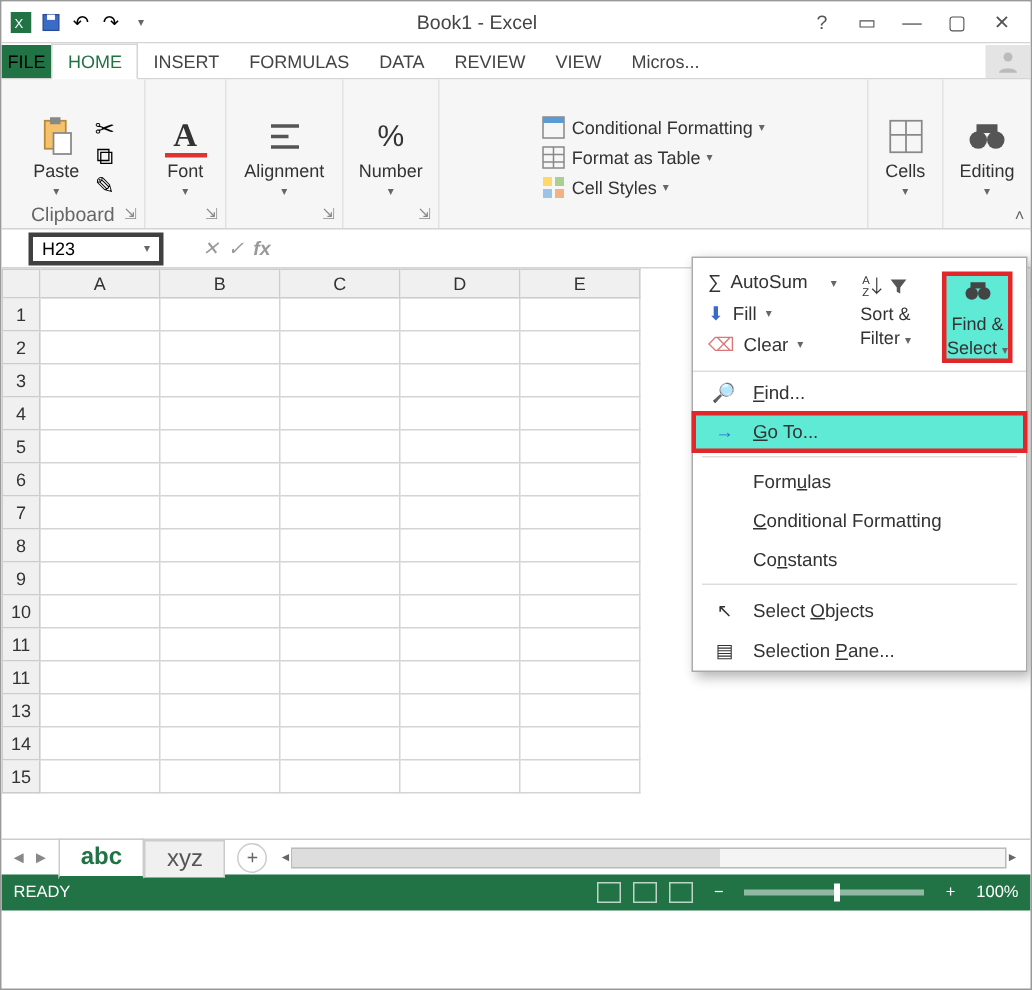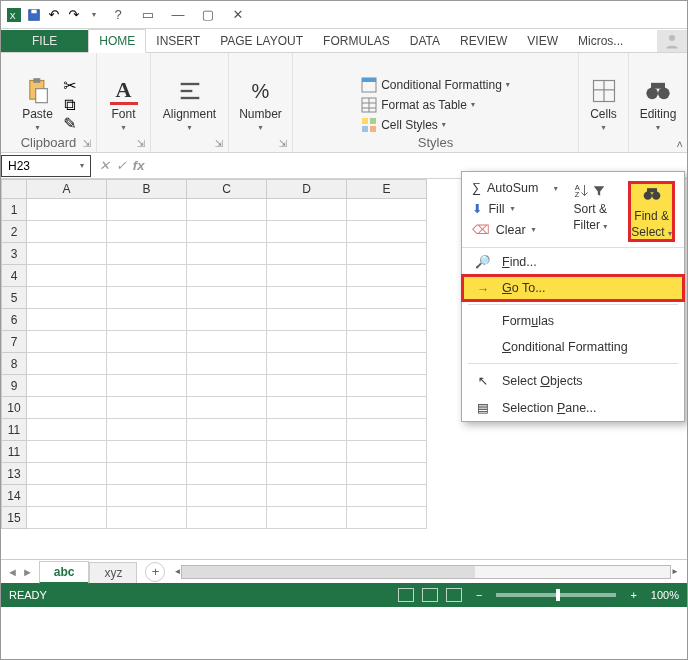--- a/index.html
+++ b/index.html
@@ -10,21 +10,21 @@
 .qat { display: flex; gap: 2px; align-items: center; }
 .qat-icon { width: 18px; height: 18px; display: flex; align-items: center; justify-content: center; font-size: 13px; }
 .qat-icon svg { width: 14px; height: 14px; }
 .title-text { flex: 1; text-align: center; font-size: 13px; color: #444; }
 .winctrl { display: flex; gap: 0; }
 .winctrl div { width: 30px; height: 22px; display: flex; align-items: center; justify-content: center; font-size: 13px; color: #555; }
 
 
 .tabs { height: 24px; display: flex; align-items: flex-end; background: #fff; border-bottom: 1px solid #d4d4d4; padding-left: 0; }
 .tab { padding: 4px 10px; font-size: 12px; color: #444; cursor: pointer; }
-.tab.file { background: #217346; color: #e5e5e5; padding: 4px 31px; }
+.tab.file { background: #217346; color: #000000; padding: 4px 4px; }
 .tab.active { background: #fff; border: 1px solid #d4d4d4; border-bottom: 1px solid #fff; position: relative; top: 1px; color: #217346; }
 .tab.micro { max-width: 56px; overflow: hidden; white-space: nowrap; }
 .user-icon { width: 30px; height: 22px; margin-left: auto; background: #e4e4e4; display:flex; align-items:center; justify-content:center;}
 .user-icon svg { width:18px; height:18px; fill:#bbb;}
 
 
 .ribbon { height: 100px; background: #f6f6f6; display: flex; border-bottom: 1px solid #d4d4d4; position: relative; }
 .group { border-right: 1px solid #e2e2e2; display: flex; flex-direction: column; justify-content: center; align-items: center; padding: 4px 6px 0; position:relative;}
 .group-label { position: absolute; bottom: 2px; font-size: 13px; color: #666; left: 0; right: 0; text-align: center; }
 .big-btn { display: flex; flex-direction: column; align-items: center; font-size: 12px; color: #333; gap: 2px; padding: 2px 4px; }
@@ -35,41 +35,41 @@
 .small-icons div { width:18px; height:16px; display:flex; align-items:center; justify-content:center; }
 .styles-group { flex:1; }
 .styles-list { display:flex; flex-direction:column; gap:4px; font-size:12px; color:#333; align-items:flex-start; }
 .styles-list .item { display:flex; align-items:center; gap:4px; }
 .styles-list .item svg { width:16px; height:16px; }
 .dialog-launcher { position:absolute; bottom:3px; right:3px; width:12px; height:12px; font-size:10px; color:#888; display:flex; align-items:center; justify-content:center;}
 .ribbon-collapse { position:absolute; right:4px; bottom:2px; font-size:11px; color:#666;}
 
 
 .formula-row { height: 26px; display: flex; align-items: center; border-bottom: 1px solid #d4d4d4; padding: 0; background:#fff;}
-.name-box { width: 90px; height: 22px; border: 1px solid #404040; margin: 0 0; display: flex; align-items: center; padding: 0 6px; font-size: 12px; justify-content: space-between;}
+.name-box { width: 90px; height: 22px; border: 3px solid #404040; margin: 0 18px; display: flex; align-items: center; padding: 0 6px; font-size: 12px; justify-content: space-between;}
 .fx-icons { display:flex; gap:6px; margin:0 8px; align-items:center; }
 .fx-icons span { font-size:13px; color:#999; font-style:italic;}
 .fx-label { font-style: italic; font-size: 13px; color:#555;font-weight:bold;}
 .formula-input { flex:1; height:22px; border:none; font-size:12px; padding:0 6px;}
 
 
 .grid-area { display:flex; height: 360px; background:#fff; }
 .selectall { width:26px; height:20px; border:1px solid #ccc; background:#f0f0f0; }
 .col-headers { display:flex; }
 .col-header { width:80px; height:20px; border:1px solid #ccc; border-left:none; background:#f0f0f0; display:flex; align-items:center; justify-content:center; font-size:12px; color:#333;}
 .row-headers { display:flex; flex-direction:column;}
 .row-header { width:26px; height:22px; border:1px solid #ccc; border-top:none; background:#f0f0f0; display:flex; align-items:center; justify-content:center; font-size:12px; color:#333;}
 .cells { display:flex; flex-direction:column;}
 .cell-row { display:flex;}
 .cell { width:80px; height:22px; border-right:1px solid #d4d4d4; border-bottom:1px solid #d4d4d4; }
 
 
 .sheet-row { height: 24px; display:flex; align-items:center; border-top:1px solid #ccc; background:#fff;}
 .sheet-nav { display:flex; gap:4px; padding:0 6px; color:#888; font-size:11px;}
-.sheet-tab { padding:3px 14px; font-size:12px; border:1px solid #ccc; border-bottom:none; background:#fff; position:relative; top:1px;}
+.sheet-tab { padding:3px 14px; font-size:16px; border:1px solid #ccc; border-bottom:none; background:#fff; position:relative; top:1px;}
 .sheet-tab.active { background:#fff; font-weight:bold; border-bottom:2px solid #217346; color:#217346;}
 .sheet-tab.inactive { background:#f0f0f0; color:#555;}
 .sheet-add { width:20px; height:20px; display:flex; align-items:center; justify-content:center; border:1px solid #ccc; border-radius:50%; font-size:13px; color:#666; margin-left:8px;}
 .hscroll { flex:1; margin:0 8px; display:flex; align-items:center;}
 .hscroll-track { flex:1; height:14px; border:1px solid #bbb; background:#f4f4f4; position:relative;}
 .hscroll-thumb { position:absolute; left:0; width:60%; height:100%; background:#ddd;}
 
 
 .statusbar { height: 24px; background:#217346; color:#fff; display:flex; align-items:center; padding:0 8px; font-size:11px; gap:14px;}
 .view-icons { display:flex; gap:8px; margin-left:auto;}
@@ -80,21 +80,21 @@
 
 .popup { position:absolute; top:170px; left:460px; width:224px; background:#fff; border:1px solid #aaa; box-shadow:3px 3px 8px rgba(0,0,0,.3); z-index:50; font-size:12.5px; color:#333;}
 .popup-top { padding:6px 10px 6px 10px; border-bottom:1px solid #ddd; }
 .popup-top .row { display:flex; align-items:center; gap:6px; padding:3px 0;}
 .popup-top .editing-head { display:flex; gap:22px; align-items:flex-start; padding-top:4px;}
 .editing-head .col { display:flex; flex-direction:column; align-items:center; font-size:12px; gap:2px;}
 .popup-menu .item { display:flex; align-items:center; gap:10px; padding:6px 12px; }
 .popup-menu .item .ico { width:18px; display:flex; justify-content:center;}
 .popup-menu .sep { height:1px; background:#ddd; margin:3px 6px;}
 .hl-red { outline:3px solid #e3262a; outline-offset:-2px; }
-.hl-green { background:#fde047;}
+.hl-green { background:#5eead4;}
 .underline-char { text-decoration: underline; }
 .mini { font-size:8px; color:#666;}
 </style>
 </head>
 <body>
 
 <div class="titlebar">
   <div class="qat">
     <div class="qat-icon">
         <svg viewBox="0 0 16 16">
@@ -105,34 +105,34 @@
     <div class="qat-icon">
         <svg viewBox="0 0 16 16">
           <rect x="2" y="2" width="12" height="12" fill="#3a6bc7" stroke="#2a4b97"></rect>
           <rect x="5" y="2" width="6" height="4" fill="#fff"></rect>
         </svg>
       </div>
     <div class="qat-icon">↶</div>
     <div class="qat-icon">↷</div>
     <div class="qat-icon mini">▾</div>
   </div>
+  <div class="title-text">Book1 - Excel</div>
   <div class="winctrl">
     <div>?</div>
     <div>▭</div>
     <div>—</div>
     <div>▢</div>
     <div>✕</div>
   </div>
 </div>
 
 <div class="tabs">
   <div class="tab file">FILE</div>
   <div class="tab active">HOME</div>
   <div class="tab">INSERT</div>
-  <div class="tab">PAGE LAYOUT</div>
   <div class="tab">FORMULAS</div>
   <div class="tab">DATA</div>
   <div class="tab">REVIEW</div>
   <div class="tab">VIEW</div>
   <div class="tab micro">Micros...</div>
   <div class="user-icon">
       <svg viewBox="0 0 24 24">
         <circle cx="12" cy="8" r="4"></circle>
         <path d="M4 22c0-5 16-5 16 0"></path>
       </svg>
@@ -220,21 +220,20 @@
           <svg viewBox="0 0 16 16">
             <rect x="1" y="1" width="6" height="6" fill="#ffd966"></rect>
             <rect x="9" y="1" width="6" height="6" fill="#a9d18e"></rect>
             <rect x="1" y="9" width="6" height="6" fill="#9dc3e6"></rect>
             <rect x="9" y="9" width="6" height="6" fill="#f4b183"></rect>
           </svg>
           <span>Cell Styles</span> 
           <span class="dd">▾</span>
         </div>
     </div>
-    <div class="group-label">Styles</div>
   </div>
 
   <div class="group" style="width:50px">
     <div class="big-btn">
       <div class="big-icon">
           <svg viewBox="0 0 24 24">
             <rect x="3" y="3" width="18" height="18" fill="none" stroke="#888"></rect>
             <line x1="3" y1="11" x2="21" y2="11" stroke="#888"></line>
             <line x1="12" y1="3" x2="12" y2="21" stroke="#888"></line>
           </svg>
@@ -496,20 +495,24 @@
       </div>
     <div class="sep"></div>
     <div class="item">
         <span class="ico"></span>
         <span>Form<span class="underline-char">u</span>las</span>
       </div>
     <div class="item">
         <span class="ico"></span>
         <span><span class="underline-char">C</span>onditional Formatting</span>
       </div>
+    <div class="item">
+        <span class="ico"></span>
+        <span>Co<span class="underline-char">n</span>stants</span>
+      </div>
     <div class="sep"></div>
     <div class="item">
         <span class="ico">↖</span>
         <span>Select <span class="underline-char">O</span>bjects</span>
       </div>
     <div class="item">
         <span class="ico">▤</span>
         <span>Selection <span class="underline-char">P</span>ane...</span>
       </div>
   </div>

